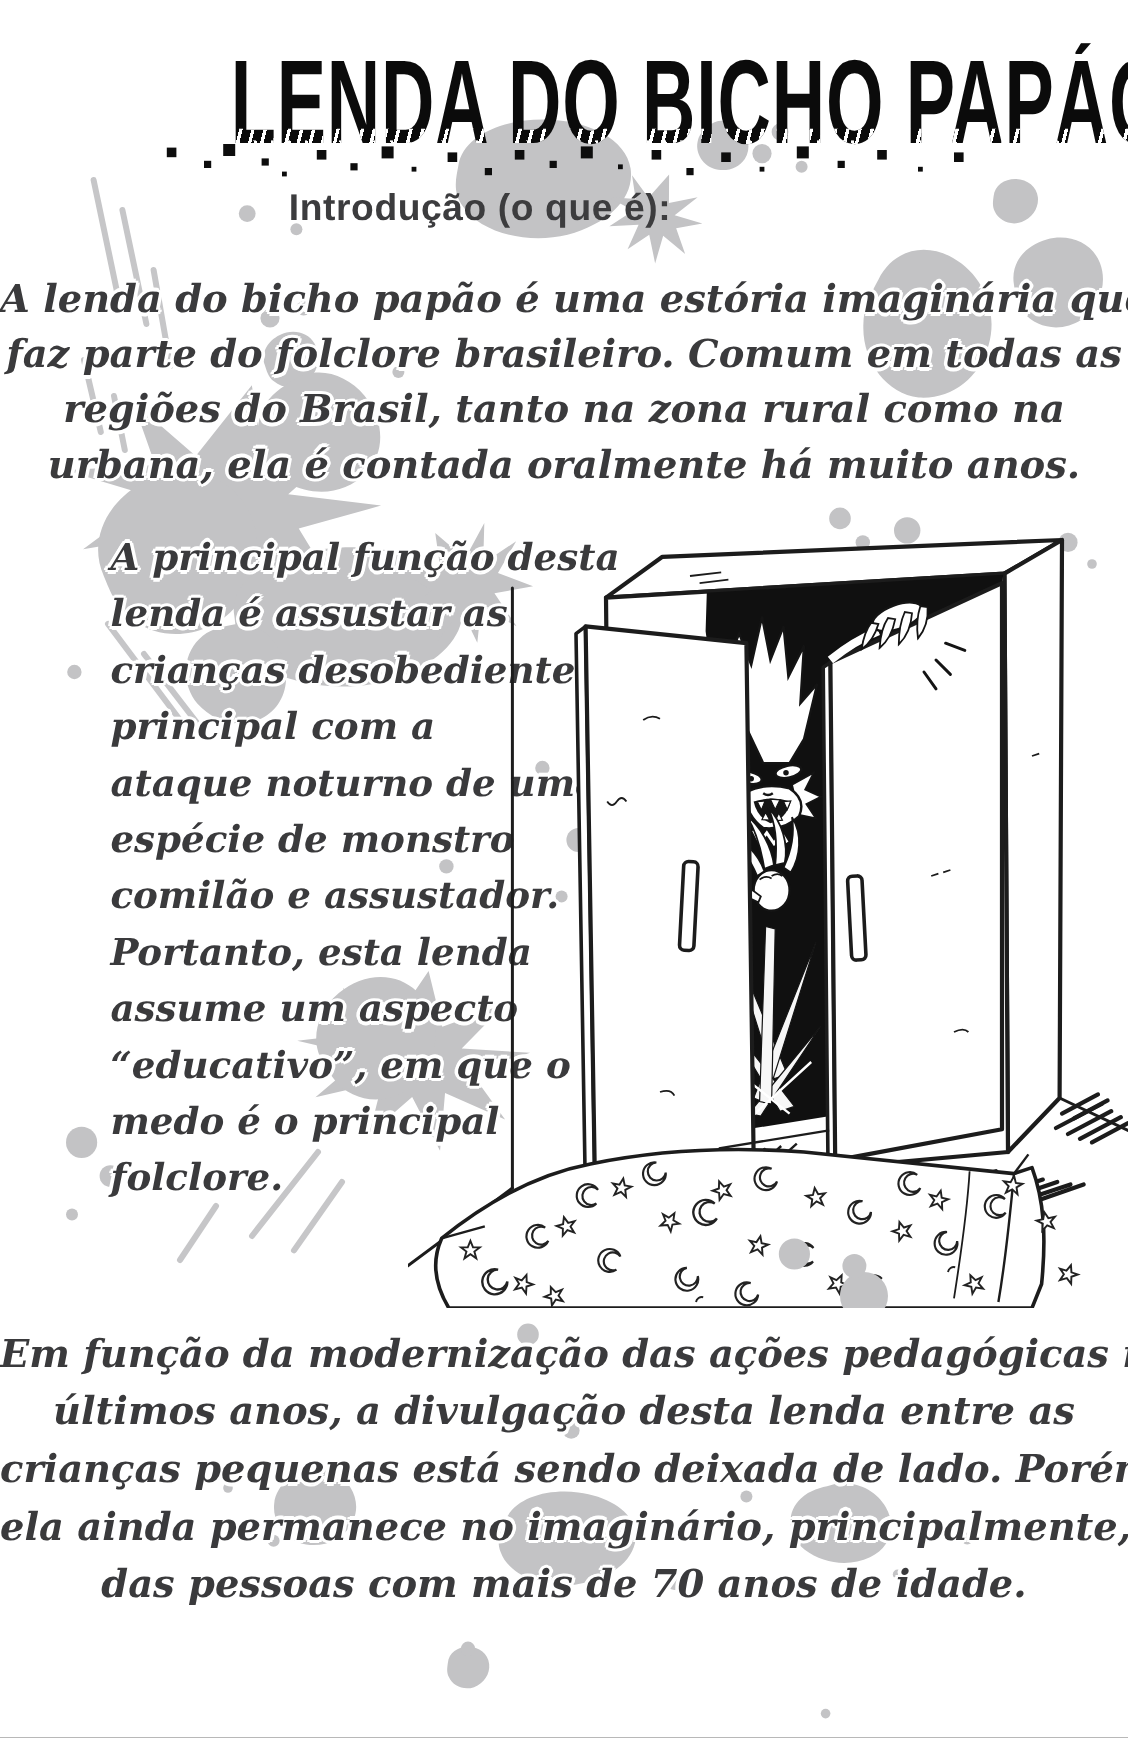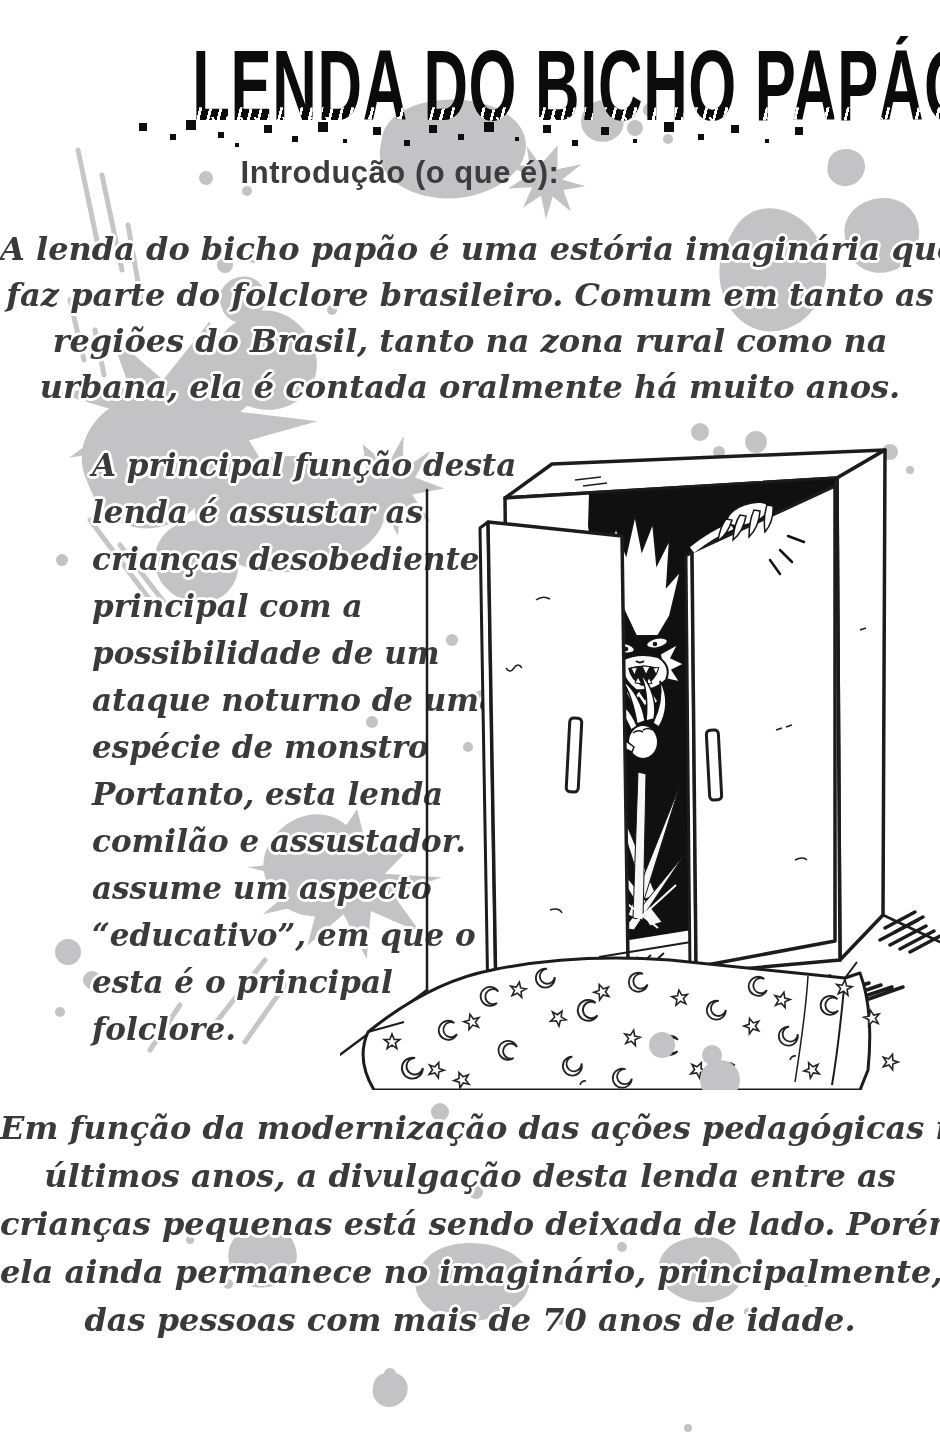--- a/index.html
+++ b/index.html
@@ -156,38 +156,37 @@
 
   <div class="title-wrap">
     <h1 class="title">LENDA DO BICHO PAPÁO</h1>
   </div>
   <div class="debris"></div>
 
   <h2 class="subtitle">Introdução (o que é):</h2>
 
   <div class="intro script-text">
       <div class="line">A lenda do bicho papão é uma estória imaginária que</div>
-      <div class="line">faz parte do folclore brasileiro. Comum em tanto as</div>
+      <div class="line">faz parte do folclore brasileiro. Comum em todas as</div>
       <div class="line">regiões do Brasil, tanto na zona rural como na</div>
       <div class="line">urbana, ela é contada oralmente há muito anos.</div>
     </div>
 
   <div class="leftcol script-text">
       <div class="line">A principal função desta</div>
       <div class="line">lenda é assustar as</div>
       <div class="line">crianças desobedientes e</div>
       <div class="line">principal com a</div>
-      <div class="line">possibilidade de um</div>
       <div class="line">ataque noturno de uma</div>
       <div class="line">espécie de monstro</div>
+      <div class="line">comilão e assustador.</div>
       <div class="line">Portanto, esta lenda</div>
-      <div class="line">comilão e assustador.</div>
       <div class="line">assume um aspecto</div>
       <div class="line">“educativo”, em que o</div>
-      <div class="line">esta é o principal</div>
+      <div class="line">medo é o principal</div>
       <div class="line">folclore.</div>
     </div>
 
   <svg class="illus" viewBox="0 0 600 660">
     <defs>
       <path id="star" d="M0,-8 L2.2,-2.5 L7.8,-2.5 L3.3,1 L4.9,6.6 L0,3.2 L-4.9,6.6 L-3.3,1 L-7.8,-2.5 L-2.2,-2.5 Z"></path>
       <path id="moon" d="M5,-8 A9.5,9.5 0 1,0 9.5,2.5 A7.5,7.5 0 1,1 5,-8 Z"></path>
     </defs>
 
     <g stroke="#1c1c1c" stroke-width="2.5" fill="none" stroke-linecap="round">

